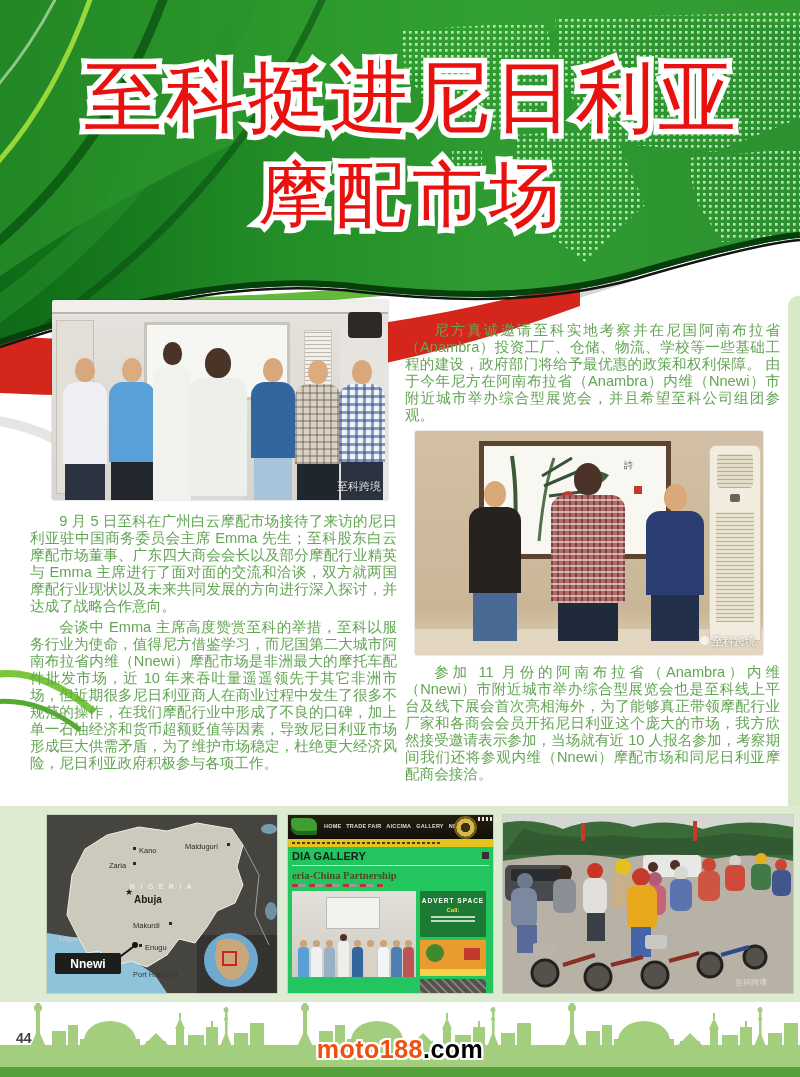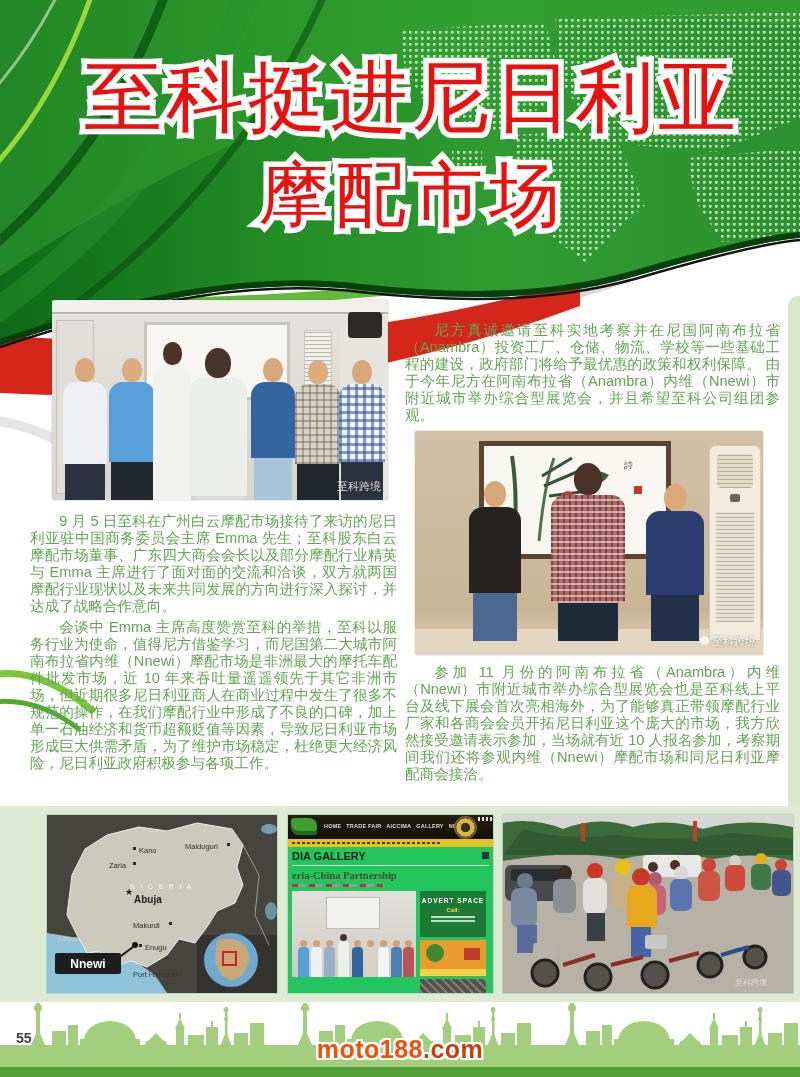--- a/index.html
+++ b/index.html
@@ -99,21 +99,21 @@
   
   .skyline{position:absolute;left:0;top:995px;z-index:6;}
   .bottom-band{position:absolute;left:0;top:1067px;width:800px;height:10px;background:#55a139;z-index:6;}
   .pageno{position:absolute;left:16px;top:1030px;z-index:8;color:#3f4340;font-size:14px;
           font-weight:bold;}
   .logo{position:absolute;left:0;top:1035px;width:100%;text-align:center;z-index:8;
         font-size:25px;font-weight:900;letter-spacing:.5px;
         text-shadow:-2px -2px 0 #fff,2px -2px 0 #fff,-2px 2px 0 #fff,2px 2px 0 #fff,
                     2px 0 0 #fff,-2px 0 0 #fff,0 2px 0 #fff,0 -2px 0 #fff;}
   .logo .lm{color:#f04f10;}
-  .logo .ls{color:#c2410c;}
+  .logo .ls{color:#000000;}
 </style>
 </head>
 <body>
 
 <div class="page">
 
   <svg class="ribbons" width="800" height="480" viewBox="0 0 800 480">
     <path d="M0,20 Q280,30 620,-14 L620,-6 Q280,38 0,28 Z" fill="#33a135"></path>
     <path d="M0,37 Q280,48 640,-4 L640,6 Q280,58 0,47 Z" fill="#62b93c"></path>
     <path d="M330,82 Q470,54 630,2 L630,22 Q470,74 330,102 Z" fill="#d8d8d5"></path>
@@ -423,18 +423,18 @@
         <rect x="234" y="38" width="14" height="14"></rect>
           <rect x="250" y="28" width="14" height="24"></rect>
       </g>
     </defs>
     <use href="#sky" x="0"></use>
       <use href="#sky" x="267"></use>
       <use href="#sky" x="534"></use>
     <rect x="0" y="50" width="800" height="22" fill="#a2ce7e"></rect>
   </svg>
   <div class="bottom-band"></div>
-  <span class="pageno">55</span>
+  <span class="pageno">44</span>
   <div class="logo">
     <span class="lm">moto188</span><span class="ls">.com</span>
   </div>
 
 </div>
 
 </body></html>

